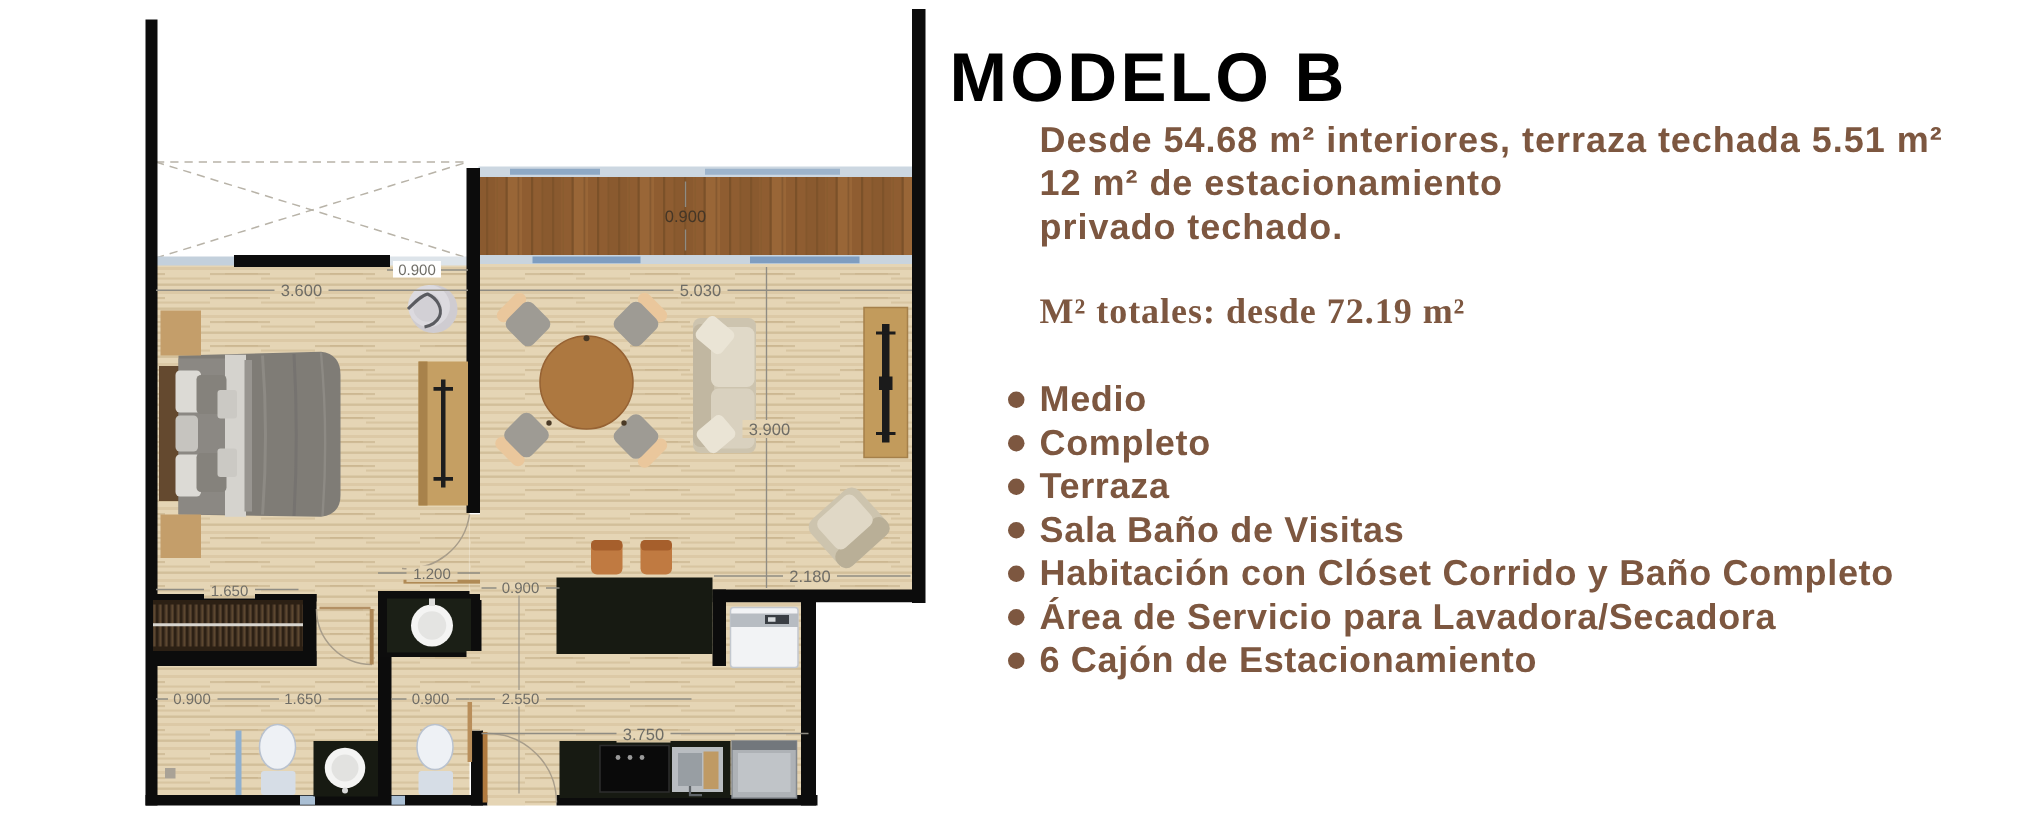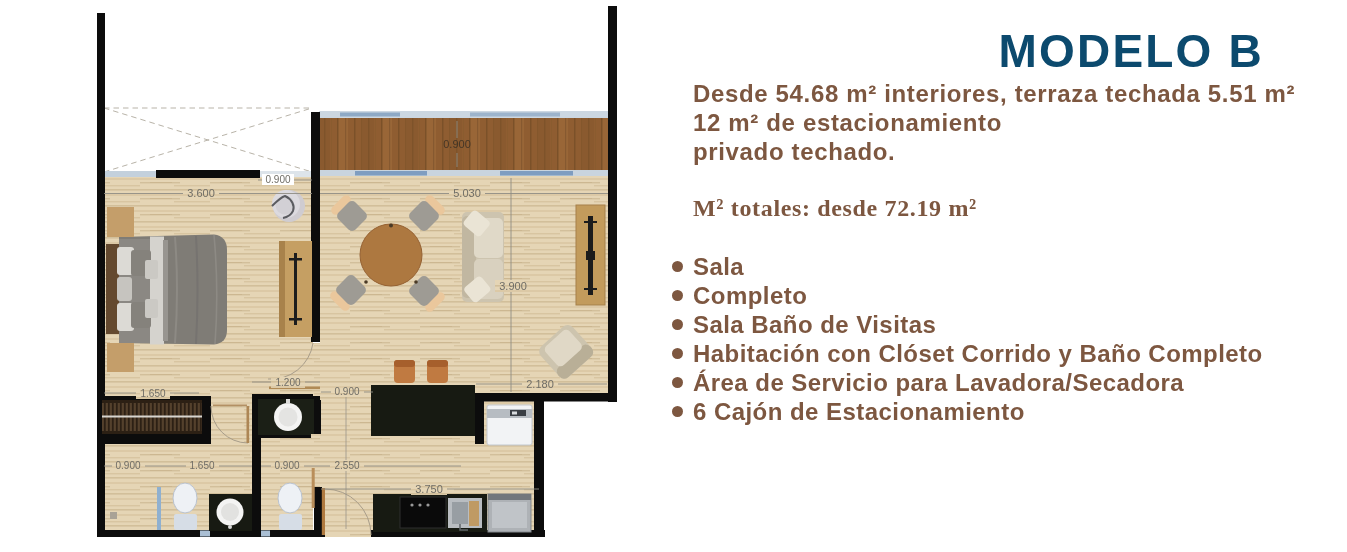--- a/index.html
+++ b/index.html
@@ -1,20 +1,20 @@
 <!DOCTYPE html>
 <html><head>
 <meta charset="utf-8">
 <style>
   html,body{margin:0;padding:0;background:#ffffff;}
   #page{position:relative;width:1347px;height:552px;background:#ffffff;overflow:hidden;
         font-family:"Liberation Sans",sans-serif;}
   .abs{position:absolute;}
-  #title{left:664px;top:26px;width:600px;text-align:right;font-size:46px;line-height:50px;
-         font-weight:bold;color:#0c4a6e;letter-spacing:2.2px;}
+  #title{left:633px;top:26px;width:600px;text-align:left;font-size:46px;line-height:50px;
+         font-weight:bold;color:#000000;letter-spacing:2.2px;}
   #para{left:693px;top:79px;width:650px;font-size:24px;line-height:29px;font-weight:bold;
         color:#7d5740;letter-spacing:0.65px;}
   #tot{left:693px;top:194px;width:650px;font-size:24px;line-height:29px;font-weight:bold;
         color:#7d5740;letter-spacing:0.65px;font-family:Liberation Serif, serif;}
   #list{left:665px;top:252px;width:682px;font-size:24px;line-height:29px;font-weight:bold;
         color:#7d5740;letter-spacing:0.45px;}
   #list .li{position:relative;padding-left:28px;}
   #list .li:before{content:"";position:absolute;left:7px;top:9px;width:11px;height:11px;
         border-radius:50%;background:#7d5740;}
 </style>
@@ -361,20 +361,21 @@
     </g>
   </svg>
 
   <div class="abs" id="title">MODELO B</div>
 
   <div class="abs" id="para">Desde 54.68 m² interiores, terraza techada 5.51 m²<br>12 m² de estacionamiento<br>privado techado.</div>
 
   <div class="abs" id="tot">M² totales: desde 72.19 m²</div>
 
   <div class="abs" id="list">
-    <div class="li">Sala</div>
+    <div class="li">Medio</div>
     <div class="li">Completo</div>
+    <div class="li">Terraza</div>
     <div class="li">Sala Baño de Visitas</div>
     <div class="li">Habitación con Clóset Corrido y Baño Completo</div>
     <div class="li">Área de Servicio para Lavadora/Secadora</div>
     <div class="li">6 Cajón de Estacionamiento</div>
   </div>
 </div>
 
 </body></html>

